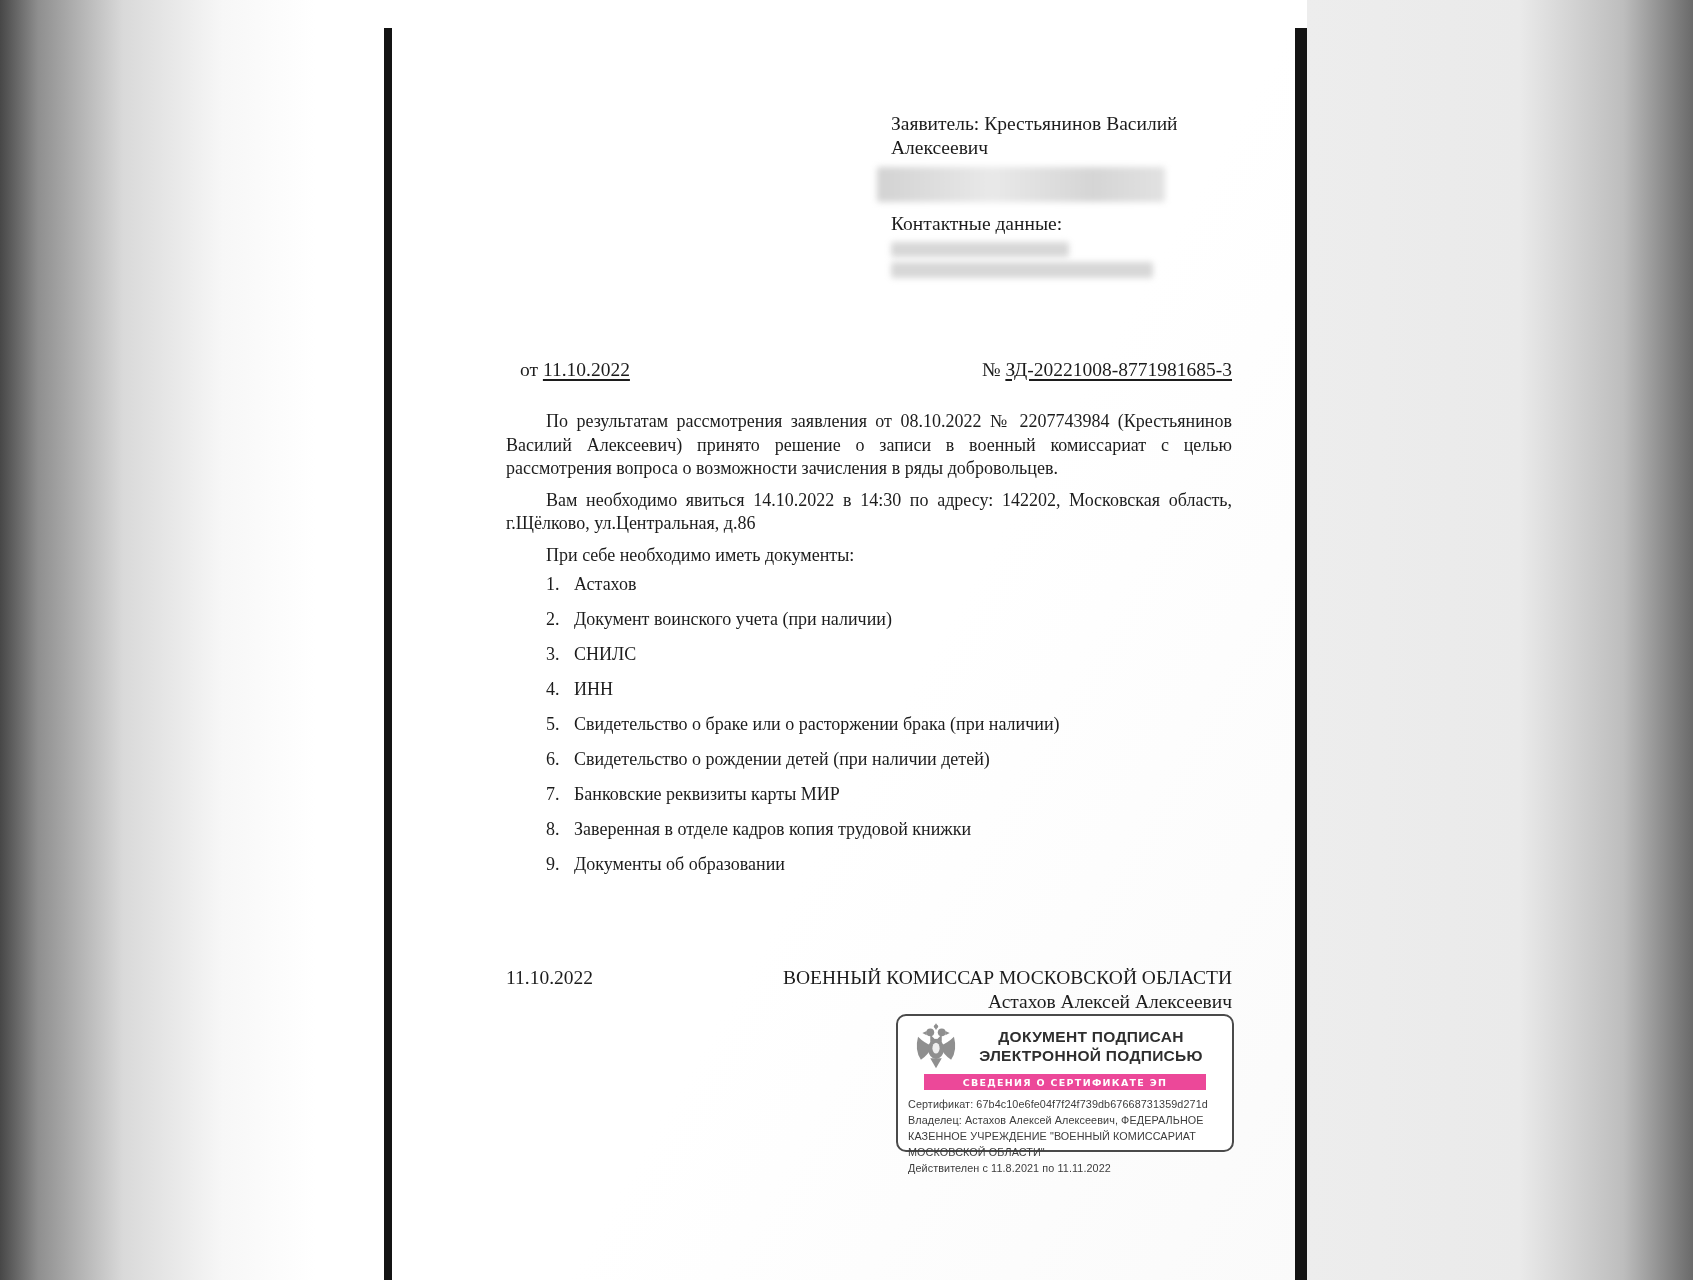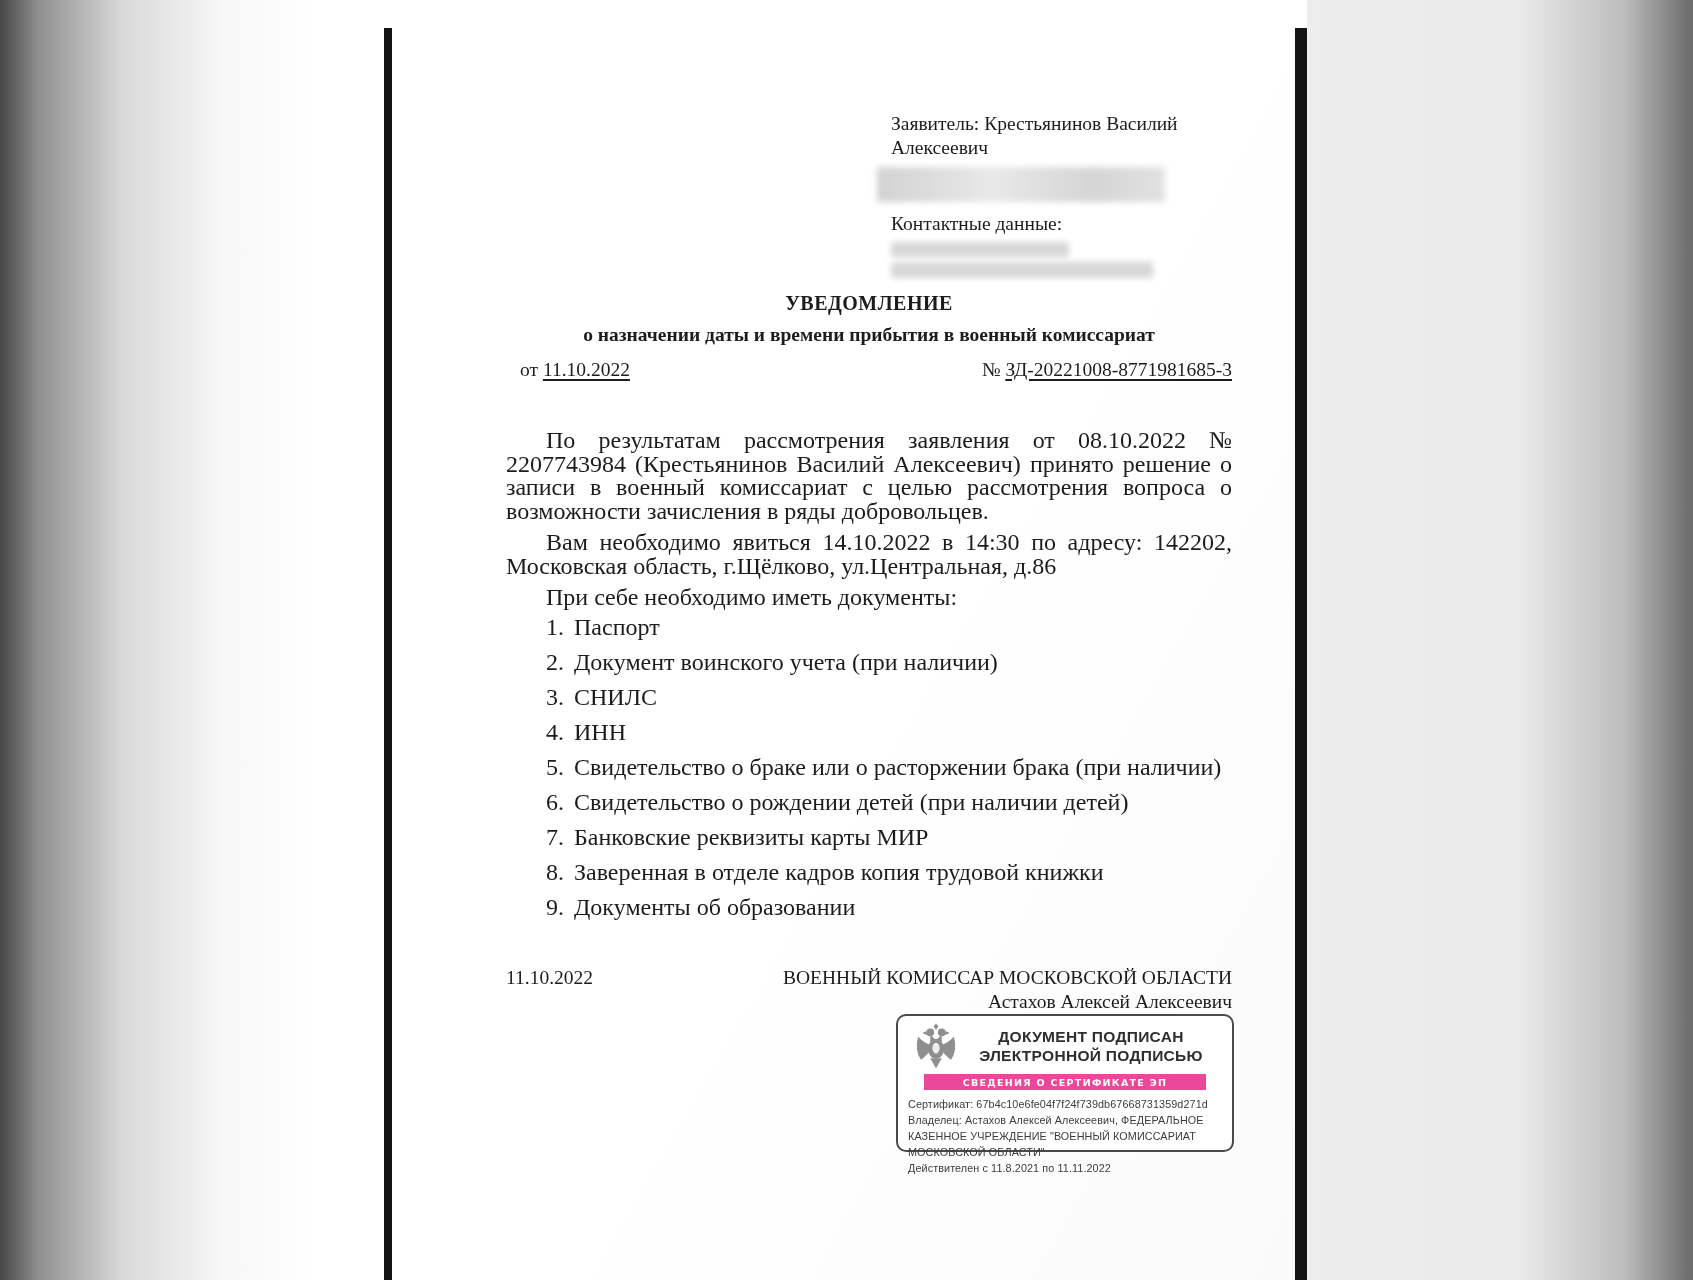--- a/index.html
+++ b/index.html
@@ -40,22 +40,22 @@
   .heading .subtitle { display:block; font-size:19.5px; }
   
   .ref-row {
     position:absolute; left:114px; top:330px; width:726px;
     display:flex; justify-content:space-between; font-size:19.5px; line-height:24px;align-items:center;
   }
   .ref-row .left { padding-left:14px; }
   .u { text-decoration:underline; text-underline-offset:3px; text-decoration-thickness:1.5px; }
   
   .body-text {
-    position:absolute; left:114px; top:401px; width:726px;
-    font-size:24px; line-height:23.5px; text-align:justify;
+    position:absolute; left:114px; top:382px; width:726px;
+    font-size:18px; line-height:23.5px; text-align:justify;
   }
   .body-text p { margin:0 0 8px; text-indent:40px; }
   .body-text p.intro { margin-bottom:6px; }
   ol.docs { list-style:none; margin:6px 0 0; padding:0 0 0 40px; }
   ol.docs li { display:flex; margin-bottom:12px; line-height:23px; text-align:left; }
   ol.docs .num { width:28px; flex:none; }
   
   .signature-row {
     position:absolute; left:114px; top:938px; width:726px;
     display:flex; justify-content:space-between; align-items:flex-start;
@@ -92,38 +92,34 @@
 <div class="page">
 
   <div class="applicant">
     <div>Заявитель: Крестьянинов Василий Алексеевич</div>
     <div class="redacted redact-addr"></div>
     <div>Контактные данные:</div>
     <div class="redacted redact-line1"></div>
     <div class="redacted redact-line2"></div>
   </div>
 
-  <div class="heading">
-    <span class="title">УВЕДОМЛЕНИЕ</span>
-    <span class="subtitle">о назначении даты и времени прибытия в военный комиссариат</span>
-  </div>
 
   <div class="ref-row">
     <span class="left"><span>от </span><span class="u">11.10.2022</span></span>
     <span class="right"><span>№ </span><span class="u">ЗД-20221008-8771981685-3</span></span>
   </div>
 
   <div class="body-text">
     <p>По результатам рассмотрения заявления от 08.10.2022 № 2207743984 (Крестьянинов Василий Алексеевич)  принято решение о записи в военный комиссариат с целью рассмотрения вопроса о возможности зачисления в ряды добровольцев.</p>
     <p>Вам необходимо явиться 14.10.2022 в 14:30 по адресу: 142202, Московская область, г.Щёлково, ул.Центральная, д.86</p>
     <p class="intro">При себе необходимо иметь документы:</p>
     <ol class="docs">
       <li>
           <span class="num">1.</span>
-          <span>Паспорт</span>
+          <span>Астахов</span>
         </li>
       <li>
           <span class="num">2.</span>
           <span>Документ воинского учета (при наличии)</span>
         </li>
       <li>
           <span class="num">3.</span>
           <span>СНИЛС</span>
         </li>
       <li>

